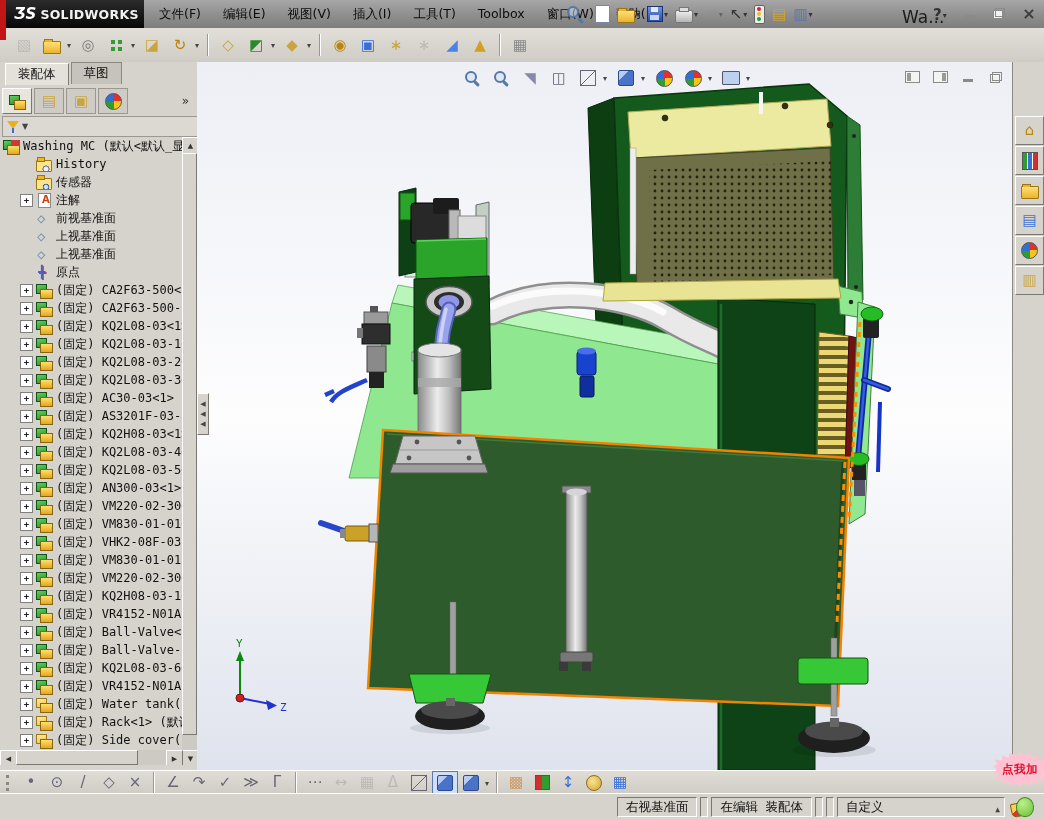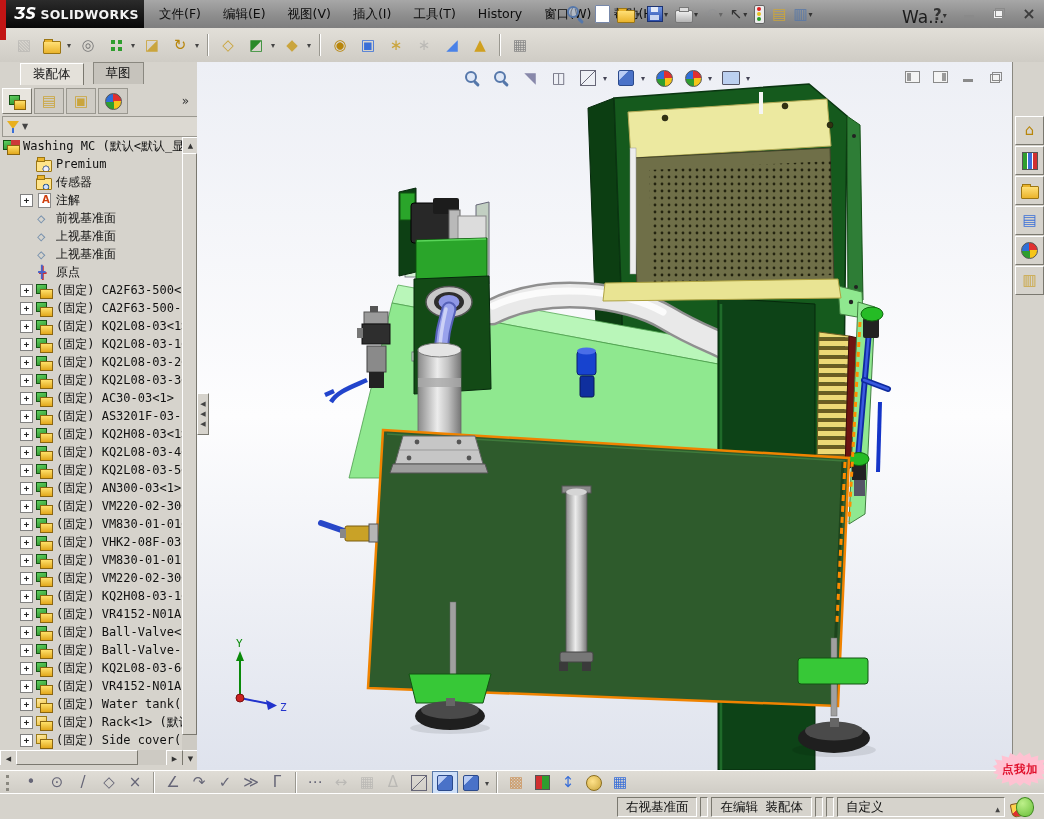--- a/index.html
+++ b/index.html
@@ -71,21 +71,21 @@
   .sh-dockl,.sh-dockr{width:13px;height:10px;border:1px solid #8a8a8a;position:relative;background:#f4f4f4;}
   .sh-dockl::before{content:"";position:absolute;left:1px;top:1px;bottom:1px;width:4px;background:#9a9a9a;}
   .sh-dockr::before{content:"";position:absolute;right:1px;top:1px;bottom:1px;width:4px;background:#9a9a9a;}
   .sh-min{width:12px;height:10px;position:relative;}
   .sh-min::before{content:"";position:absolute;left:1px;bottom:0;width:10px;height:3px;background:#8a8a8a;}
   .sh-res{width:12px;height:11px;position:relative;}
   .sh-res::before{content:"";position:absolute;left:0;bottom:0;width:8px;height:7px;border:1.5px solid #8a8a8a;background:#f2f2f2;}
   .sh-res::after{content:"";position:absolute;right:0;top:0;width:8px;height:7px;border:1.5px solid #8a8a8a;}
   
   #leftpanel{position:absolute;left:0;top:62px;width:197px;height:708px;background:#d6d3cc;border-right:1px solid #8a8880;}
-  #cmtabs{position:absolute;left:0;top:0;height:22px;display:flex;align-items:flex-end;gap:9px;padding-left:20px;}
+  #cmtabs{position:absolute;left:0;top:0;height:22px;display:flex;align-items:flex-end;gap:2px;padding-left:5px;}
   .cmtab{padding:2px 12px;font-size:12.5px;border:1px solid #8a8880;border-bottom:none;background:#c6c3bc;}
   .cmtab.active{background:#e4e1da;border-color:#fff #7a786f #e4e1da #fff;position:relative;top:1px;}
   #paneltabs{position:absolute;left:2px;top:26px;height:26px;display:flex;align-items:center;gap:2px;width:193px;}
   .ptab{width:28px;height:24px;display:flex;align-items:center;justify-content:center;border:1px solid #9a9890;background:#cfccc5;}
   .ptab.active{background:#e8e5de;border-color:#fff #7a786f #7a786f #fff;}
   #ptoverflow{margin-left:auto;margin-right:6px;color:#333;font-size:12px;}
   #filterrow{position:absolute;left:2px;top:54px;width:191px;height:19px;border:1px solid #9a9890;background:#dcd9d2;display:flex;align-items:center;padding-left:3px;gap:2px;}
   #filterrow .dd{font-size:8px;color:#444;}
   #tree{position:absolute;left:0;top:75px;width:183px;height:613px;overflow:hidden;font-family:"DejaVu Sans Mono","Liberation Mono",monospace;font-size:12px;}
   .trow{display:flex;align-items:center;height:18px;padding-left:20px;gap:3px;white-space:nowrap;overflow:hidden;}
@@ -160,21 +160,21 @@
     <div id="logo">
       <span class="lg">ƷS</span>
       <span class="brand">SOLIDWORKS</span>
     </div>
     <div id="menus">
         <div class="menu-item">文件(F)</div>
         <div class="menu-item">编辑(E)</div>
         <div class="menu-item">视图(V)</div>
         <div class="menu-item">插入(I)</div>
         <div class="menu-item">工具(T)</div>
-        <div class="menu-item">History</div>
+        <div class="menu-item">Toolbox</div>
         <div class="menu-item">窗口(W)</div>
         <div class="menu-item">帮助(H)</div>
       </div>
     <div id="menusearch" class="ic sh-mag" style="position:absolute;left:562px;top:5px;"></div>
     <div id="qbar">
         <div class="qbtn">
           <span class="ic sh-doc"></span>
         </div>
         <div class="qbtn hasdd">
           <span class="ic sh-folder"></span>
@@ -310,21 +310,21 @@
       <span class="dd">▼</span>
     </div>
     <div id="tree">
         <div class="trow root">
           <span class="ti ti-asm"></span>
           <span>Washing MC  (默认&lt;默认_显示</span>
         </div>
         <div class="trow">
           <span class="xsp"></span>
           <span class="ti ti-fold-hist"></span>
-          <span>Premium</span>
+          <span>History</span>
         </div>
         <div class="trow">
           <span class="xsp"></span>
           <span class="ti ti-fold-sens"></span>
           <span>传感器</span>
         </div>
         <div class="trow">
           <span class="xp">+</span>
           <span class="ti ti-ann"></span>
           <span>注解</span>

